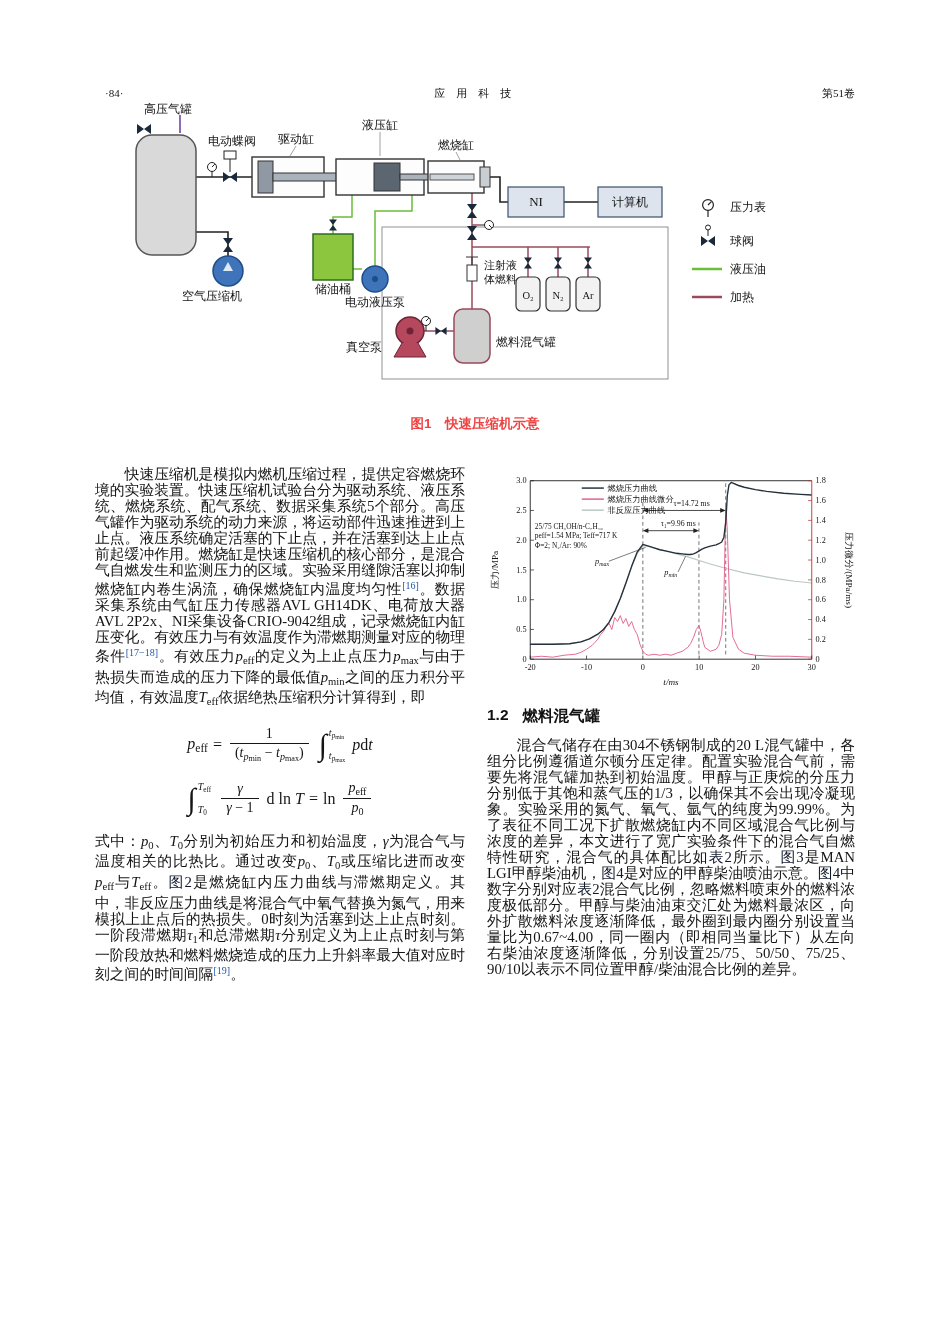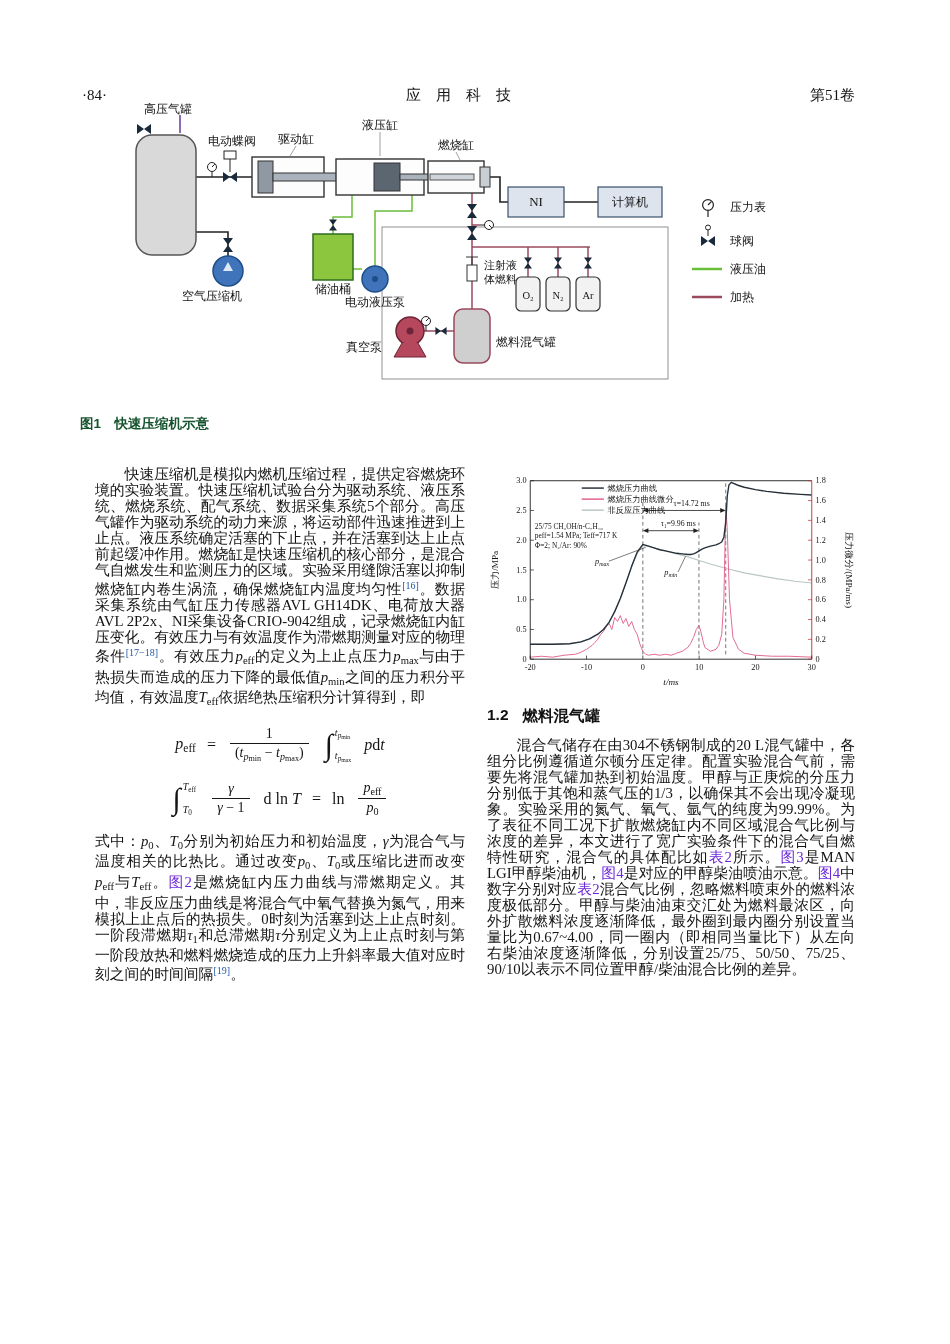--- a/index.html
+++ b/index.html
@@ -1,36 +1,36 @@
 <!DOCTYPE html>
 <html><head>
 <meta charset="utf-8">
 <style>
   *{box-sizing:border-box}
   html,body{margin:0;padding:0}
   body{width:950px;height:1344px;background:#ffffff;position:relative;overflow:hidden;
        font-family:"Liberation Serif","DejaVu Serif",serif;color:#141414}
-  .header{position:absolute;top:86px;left:82px;right:95px;display:flex;
-          justify-content:space-between;align-items:baseline;font-size:15px}
+  .header{position:absolute;top:86px;left:105px;right:95px;display:flex;
+          justify-content:space-between;align-items:baseline;font-size:11px}
   .fig1-wrap{position:absolute;top:99px;left:80px;width:790px}
   .fig1-wrap svg{width:790px;display:block}
-  .caption{font-family:"Liberation Sans","DejaVu Sans",sans-serif;
-           font-weight:bold;font-size:13.5px;margin-top:6px;color:#14532d}
+  .caption{text-align:center;font-family:"Liberation Sans","DejaVu Sans",sans-serif;
+           font-weight:bold;font-size:13.5px;margin-top:6px;color:#ef4444}
   .col{position:absolute;width:370px}
   .col-left{left:95px;top:466px}
   .col-right{left:487px;top:466px;width:368px}
   p.body{font-size:14.8px;line-height:16px;text-align:justify;margin:0}
   p.indent{text-indent:2em}
   .seg.i{font-style:italic}
   .seg.sub{font-size:.72em;vertical-align:-.25em}
   .seg.sub-i{font-size:.72em;vertical-align:-.25em;font-style:italic}
   .seg.sub2{font-size:.58em;vertical-align:-.45em}
   .seg.sup-ref{font-size:.68em;vertical-align:.5em;color:#2258a8}
-  .seg.ref{color:#6d28d9}
-  .formula{display:flex;align-items:center;justify-content:center;gap:11px;
+  .seg.ref{color:#0f172a}
+  .formula{display:flex;align-items:center;justify-content:center;gap:5px;
            margin:15px 0;font-size:16px}
   .frac{display:inline-flex;flex-direction:column;text-align:center;vertical-align:middle;
         margin:0 3px;font-size:14px;line-height:1.3}
   .frac .num{border-bottom:1px solid #161616;padding:0 5px}
   .frac .den{padding:0 5px}
   .int-wrap{display:inline-flex;align-items:center;margin:0 2px}
   .int-sym{font-size:30px;line-height:1;font-weight:400}
   .int-lims{display:inline-flex;flex-direction:column;justify-content:space-between;
             height:36px;font-size:10px;margin-left:2px}
   .sec-head{font-family:"Liberation Sans","DejaVu Sans",sans-serif;font-size:15.5px;

